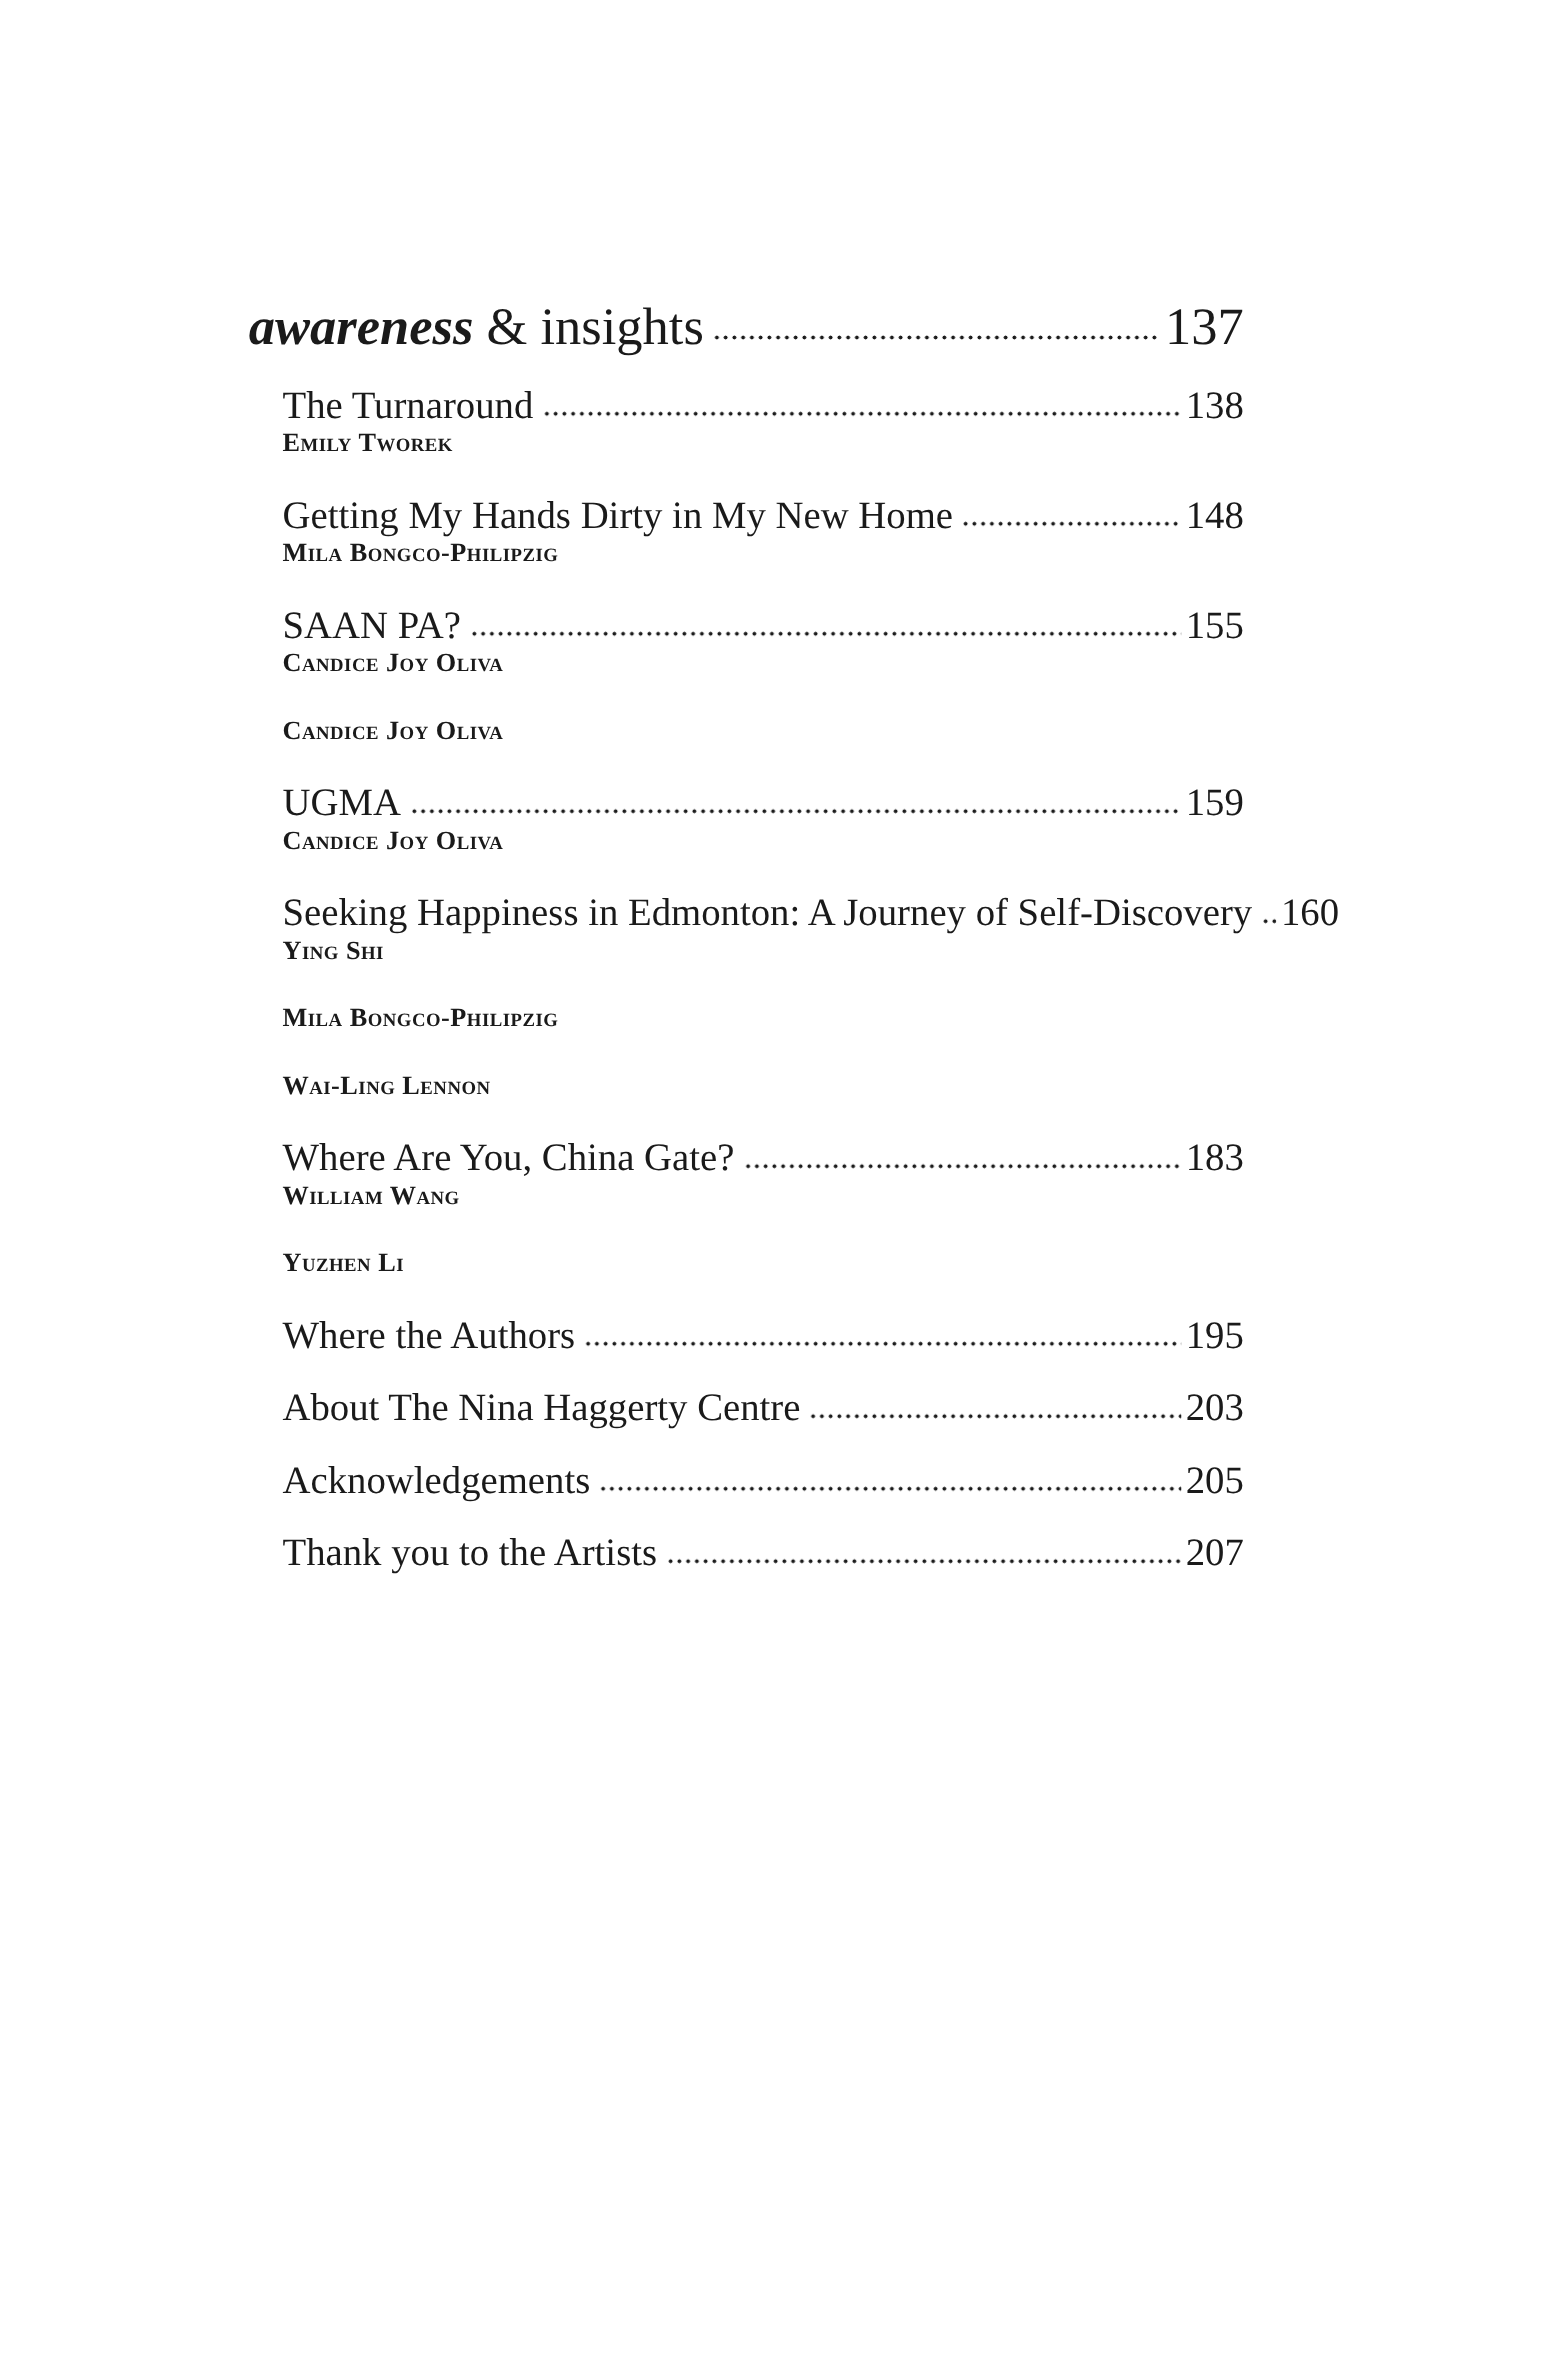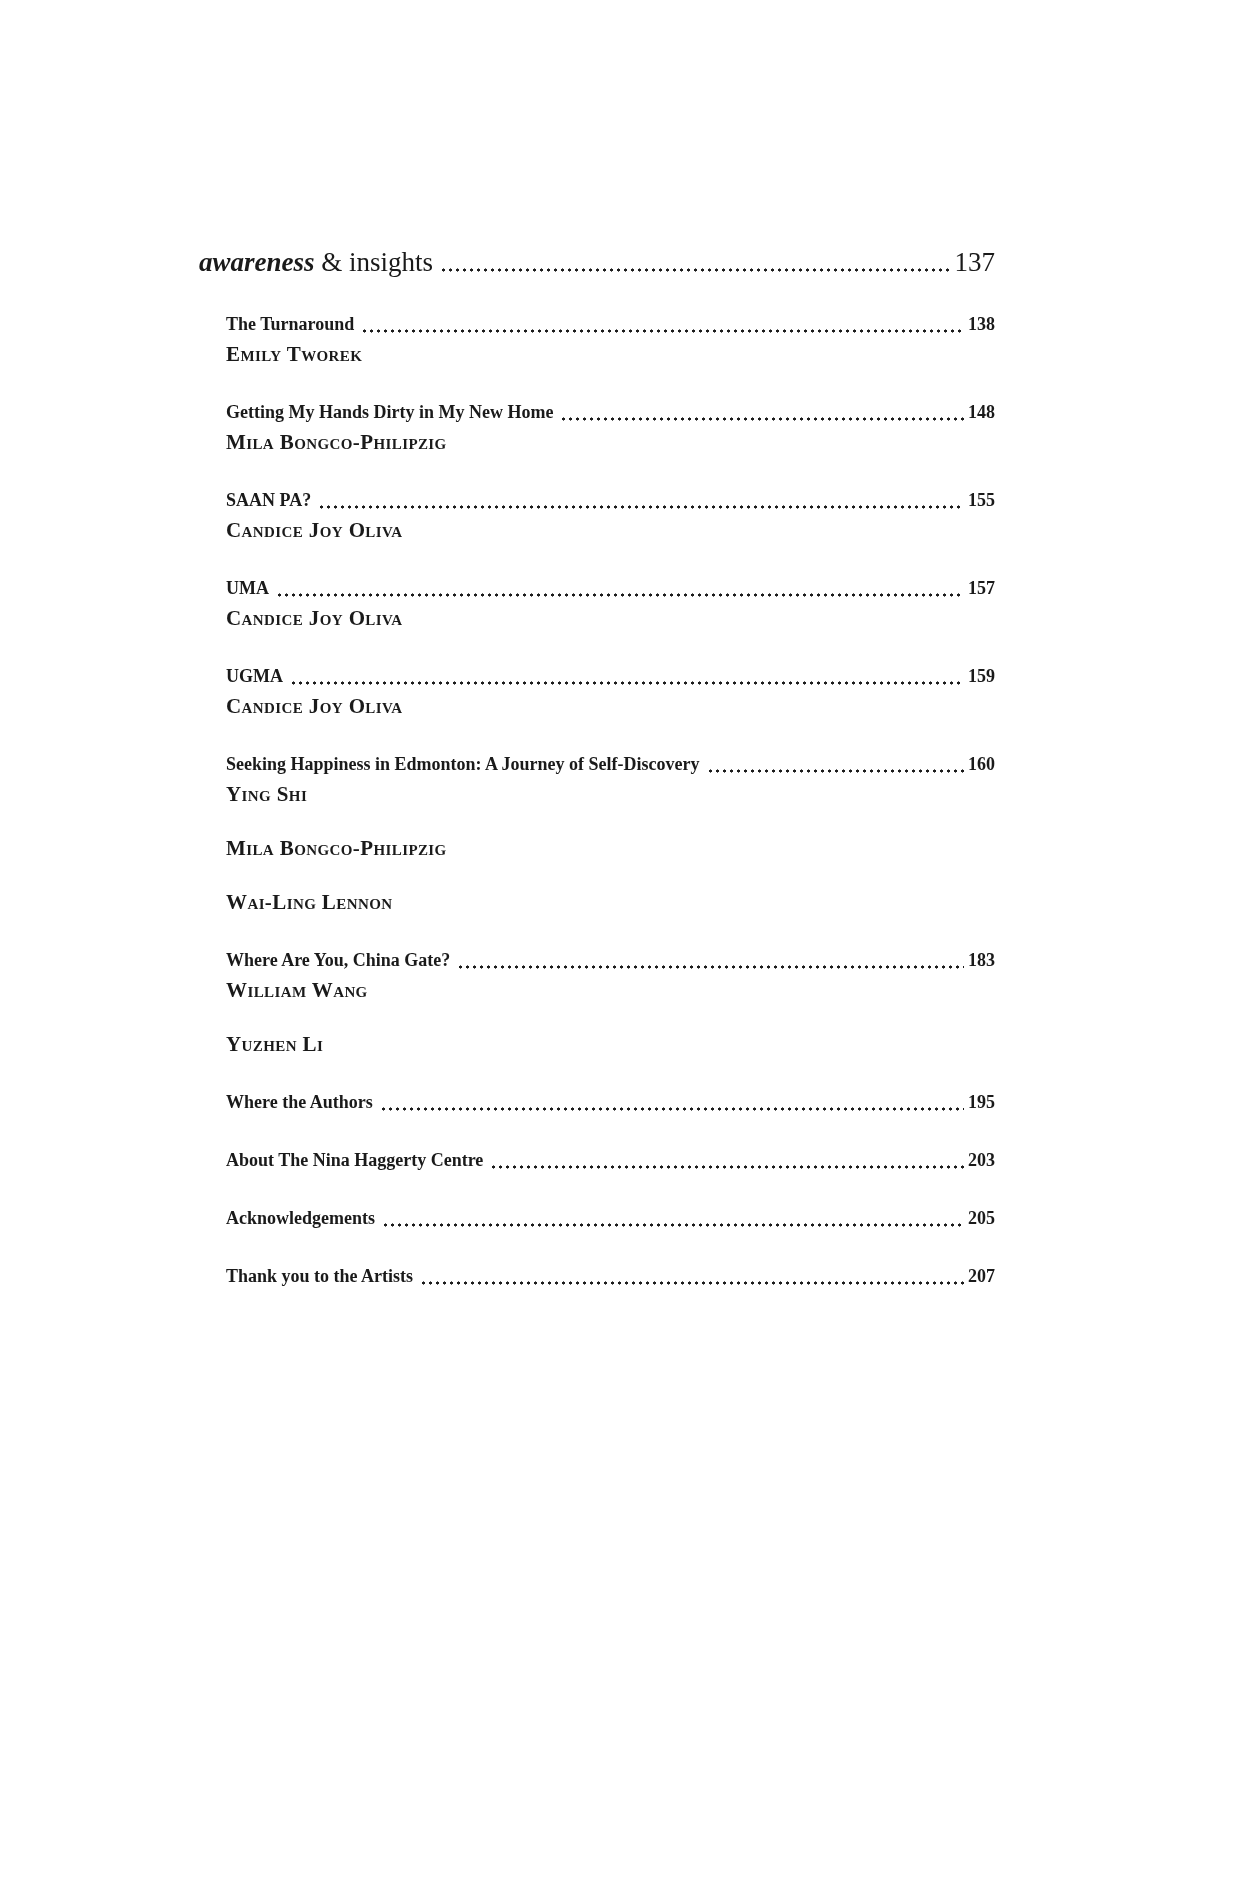--- a/index.html
+++ b/index.html
@@ -17,39 +17,38 @@
   }
   .toc {
     position: absolute;
     left: 199px;
     top: 243px;
     width: 796px;
   }
   .heading-line {
     display: flex;
     align-items: flex-end;
-    font-size: 27px;
+    font-size: 42px;
     line-height: 38px;
     white-space: nowrap;
   }
   .heading-title .it {
     font-style: italic;
     font-weight: 700;
   }
   .entries {
     margin-left: 27px;
     margin-top: 26px;
   }
   .entry-line {
     display: flex;
     align-items: flex-end;
-    font-size: 18px;
+    font-size: 31px;
     line-height: 34px;
     white-space: nowrap;
-    font-weight: bold;
   }
   .leader {
     flex: 1 1 12px;
     min-width: 12px;
     height: 34px;
     margin: 0 4px 0 7px;
     background-image: radial-gradient(circle, #1c1c1c 1.35px, rgba(0,0,0,0) 1.8px);
     background-size: 7px 4px;
     background-repeat: repeat-x;
     background-position: left bottom 8px;
@@ -105,25 +104,20 @@
     <div class="toc-group">
       <div class="entry-line">
         <span class="entry-title">SAAN PA?</span>
         <span class="leader"></span>
         <span class="entry-page">155</span>
       </div>
       <div class="entry-author">Candice Joy Oliva</div>
     </div>
 
     <div class="toc-group">
-      <div class="entry-line">
-        <span class="entry-title">UMA</span>
-        <span class="leader"></span>
-        <span class="entry-page">157</span>
-      </div>
       <div class="entry-author">Candice Joy Oliva</div>
     </div>
 
     <div class="toc-group">
       <div class="entry-line">
         <span class="entry-title">UGMA</span>
         <span class="leader"></span>
         <span class="entry-page">159</span>
       </div>
       <div class="entry-author">Candice Joy Oliva</div>

